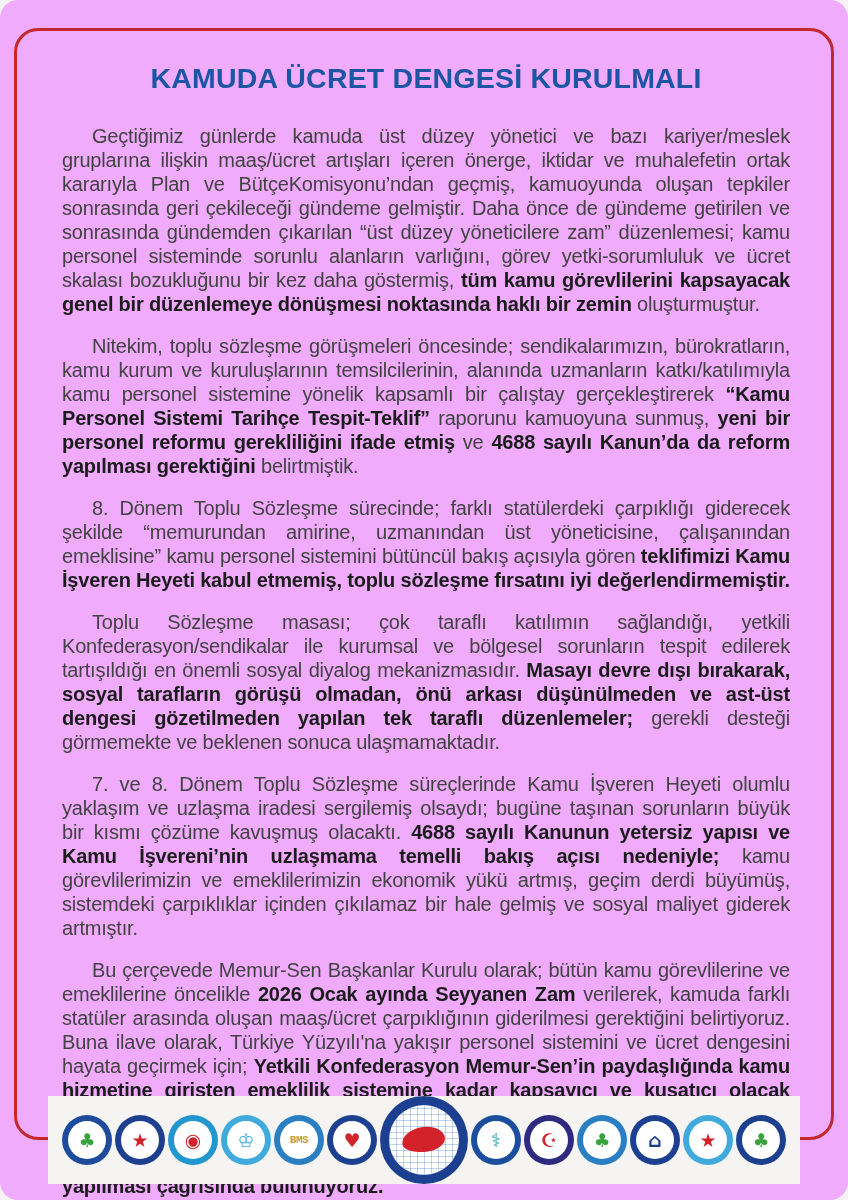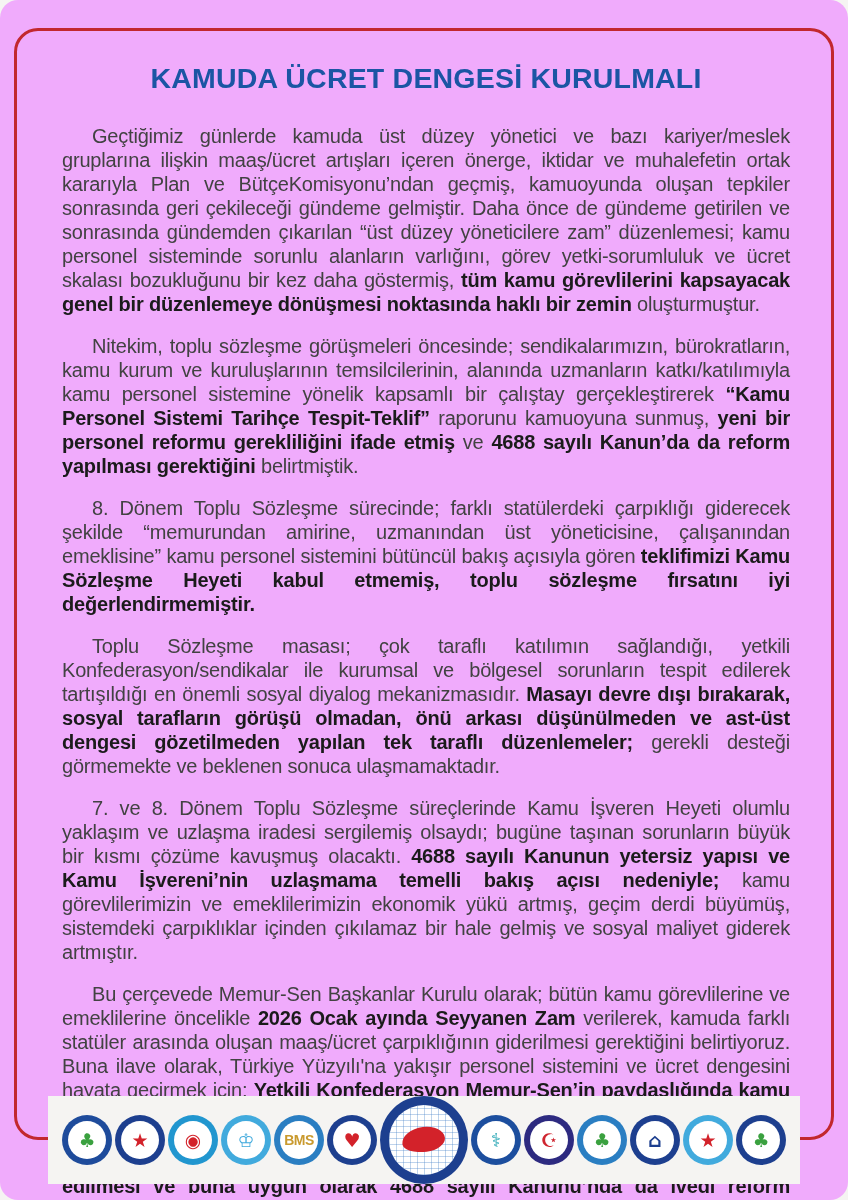--- a/index.html
+++ b/index.html
@@ -72,21 +72,21 @@
     border-radius: 50%;
     background: #ffffff;
     display: flex; align-items: center; justify-content: center;
     overflow: hidden;
   }
   .logo.large .logo-inner { inset: 9px; }
   .logo-glyph {
     font-size: 19px; line-height: 1; font-weight: 700;
     font-family: "DejaVu Sans", sans-serif;
   }
-  .logo-glyph.small-text { font-size: 14px; letter-spacing: -0.5px; font-family: Liberation Sans, sans-serif; }
+  .logo-glyph.small-text { font-size: 11px; letter-spacing: -0.5px; font-family: Liberation Mono, monospace; }
   .globe-lines {
     position: absolute; inset: 0;
     background:
       repeating-linear-gradient(0deg, rgba(70,130,200,0.35) 0 1px, transparent 1px 6px),
       repeating-linear-gradient(90deg, rgba(70,130,200,0.35) 0 1px, transparent 1px 7px);
     border-radius: 50%;
   }
   .turkey-blob {
     position: absolute;
     width: 62%; height: 36%;
@@ -103,21 +103,21 @@
   <div class="frame"></div>
 
   <div class="content">
     <h1 class="doc-title">
       <span>KAMUDA ÜCRET DENGESİ KURULMALI</span>
     </h1>
 
     <div>
         <p class="para"><span>Geçtiğimiz günlerde kamuda üst düzey yönetici ve bazı kariyer/meslek gruplarına ilişkin maaş/ücret artışları içeren önerge, iktidar ve muhalefetin ortak kararıyla Plan ve BütçeKomisyonu’ndan geçmiş, kamuoyunda oluşan tepkiler sonrasında geri çekileceği gündeme gelmiştir. Daha önce de gündeme getirilen ve sonrasında gündemden çıkarılan “üst düzey yöneticilere zam” düzenlemesi; kamu personel sisteminde sorunlu alanların varlığını, görev yetki-sorumluluk ve ücret skalası bozukluğunu bir kez daha göstermiş, </span><b>tüm kamu görevlilerini kapsayacak genel bir düzenlemeye dönüşmesi noktasında haklı bir zemin</b><span> oluşturmuştur.</span></p>
         <p class="para"><span>Nitekim, toplu sözleşme görüşmeleri öncesinde; sendikalarımızın, bürokratların, kamu kurum ve kuruluşlarının temsilcilerinin, alanında uzmanların katkı/katılımıyla kamu personel sistemine yönelik kapsamlı bir çalıştay gerçekleştirerek </span><b>“Kamu Personel Sistemi Tarihçe Tespit-Teklif”</b><span> raporunu kamuoyuna sunmuş, </span><b>yeni bir personel reformu gerekliliğini ifade etmiş</b><span> ve </span><b>4688 sayılı Kanun’da da reform yapılması gerektiğini</b><span> belirtmiştik.</span></p>
-        <p class="para"><span>8. Dönem Toplu Sözleşme sürecinde; farklı statülerdeki çarpıklığı giderecek şekilde “memurundan amirine, uzmanından üst yöneticisine, çalışanından emeklisine” kamu personel sistemini bütüncül bakış açısıyla gören </span><b>teklifimizi Kamu Sözleşme Heyeti kabul etmemiş, toplu sözleşme fırsatını iyi değerlendirmemiştir.</b></p>
+        <p class="para"><span>8. Dönem Toplu Sözleşme sürecinde; farklı statülerdeki çarpıklığı giderecek şekilde “memurundan amirine, uzmanından üst yöneticisine, çalışanından emeklisine” kamu personel sistemini bütüncül bakış açısıyla gören </span><b>teklifimizi Kamu İşveren Heyeti kabul etmemiş, toplu sözleşme fırsatını iyi değerlendirmemiştir.</b></p>
         <p class="para"><span>Toplu Sözleşme masası; çok taraflı katılımın sağlandığı, yetkili Konfederasyon/sendikalar ile kurumsal ve bölgesel sorunların tespit edilerek tartışıldığı en önemli sosyal diyalog mekanizmasıdır. </span><b>Masayı devre dışı bırakarak, sosyal tarafların görüşü olmadan, önü arkası düşünülmeden ve ast-üst dengesi gözetilmeden yapılan tek taraflı düzenlemeler;</b><span> gerekli desteği görmemekte ve beklenen sonuca ulaşmamaktadır.</span></p>
         <p class="para"><span>7. ve 8. Dönem Toplu Sözleşme süreçlerinde Kamu İşveren Heyeti olumlu yaklaşım ve uzlaşma iradesi sergilemiş olsaydı; bugüne taşınan sorunların büyük bir kısmı çözüme kavuşmuş olacaktı. </span><b>4688 sayılı Kanunun yetersiz yapısı ve Kamu İşvereni’nin uzlaşmama temelli bakış açısı nedeniyle;</b><span> kamu görevlilerimizin ve emeklilerimizin ekonomik yükü artmış, geçim derdi büyümüş, sistemdeki çarpıklıklar içinden çıkılamaz bir hale gelmiş ve sosyal maliyet giderek artmıştır.</span></p>
         <p class="para"><span>Bu çerçevede Memur-Sen Başkanlar Kurulu olarak; bütün kamu görevlilerine ve emeklilerine öncelikle </span><b>2026 Ocak ayında Seyyanen Zam</b><span> verilerek, kamuda farklı statüler arasında oluşan maaş/ücret çarpıklığının giderilmesi gerektiğini belirtiyoruz. Buna ilave olarak, Türkiye Yüzyılı'na yakışır personel sistemini ve ücret dengesini hayata geçirmek için; </span><b>Yetkili Konfederasyon Memur-Sen’in paydaşlığında kamu hizmetine girişten emeklilik sistemine kadar kapsayıcı ve kuşatıcı olacak şekilde kamu personel reformu yapılması, tek taraflı düzenlemelerden kaçınılması, görev-yetki-sorumlulukların belirlenmesi, ortak akılla hareket edilmesi ve buna uygun olarak 4688 sayılı Kanunu’nda da ivedi reform yapılması çağrısında bulunuyoruz.</b></p>
       </div>
 
     <div class="signature">Memur-Sen Başkanlar Kurulu</div>
   </div>
 
   <div class="logo-strip">
       <div class="logo" style="background: rgb(30, 75, 155);">

